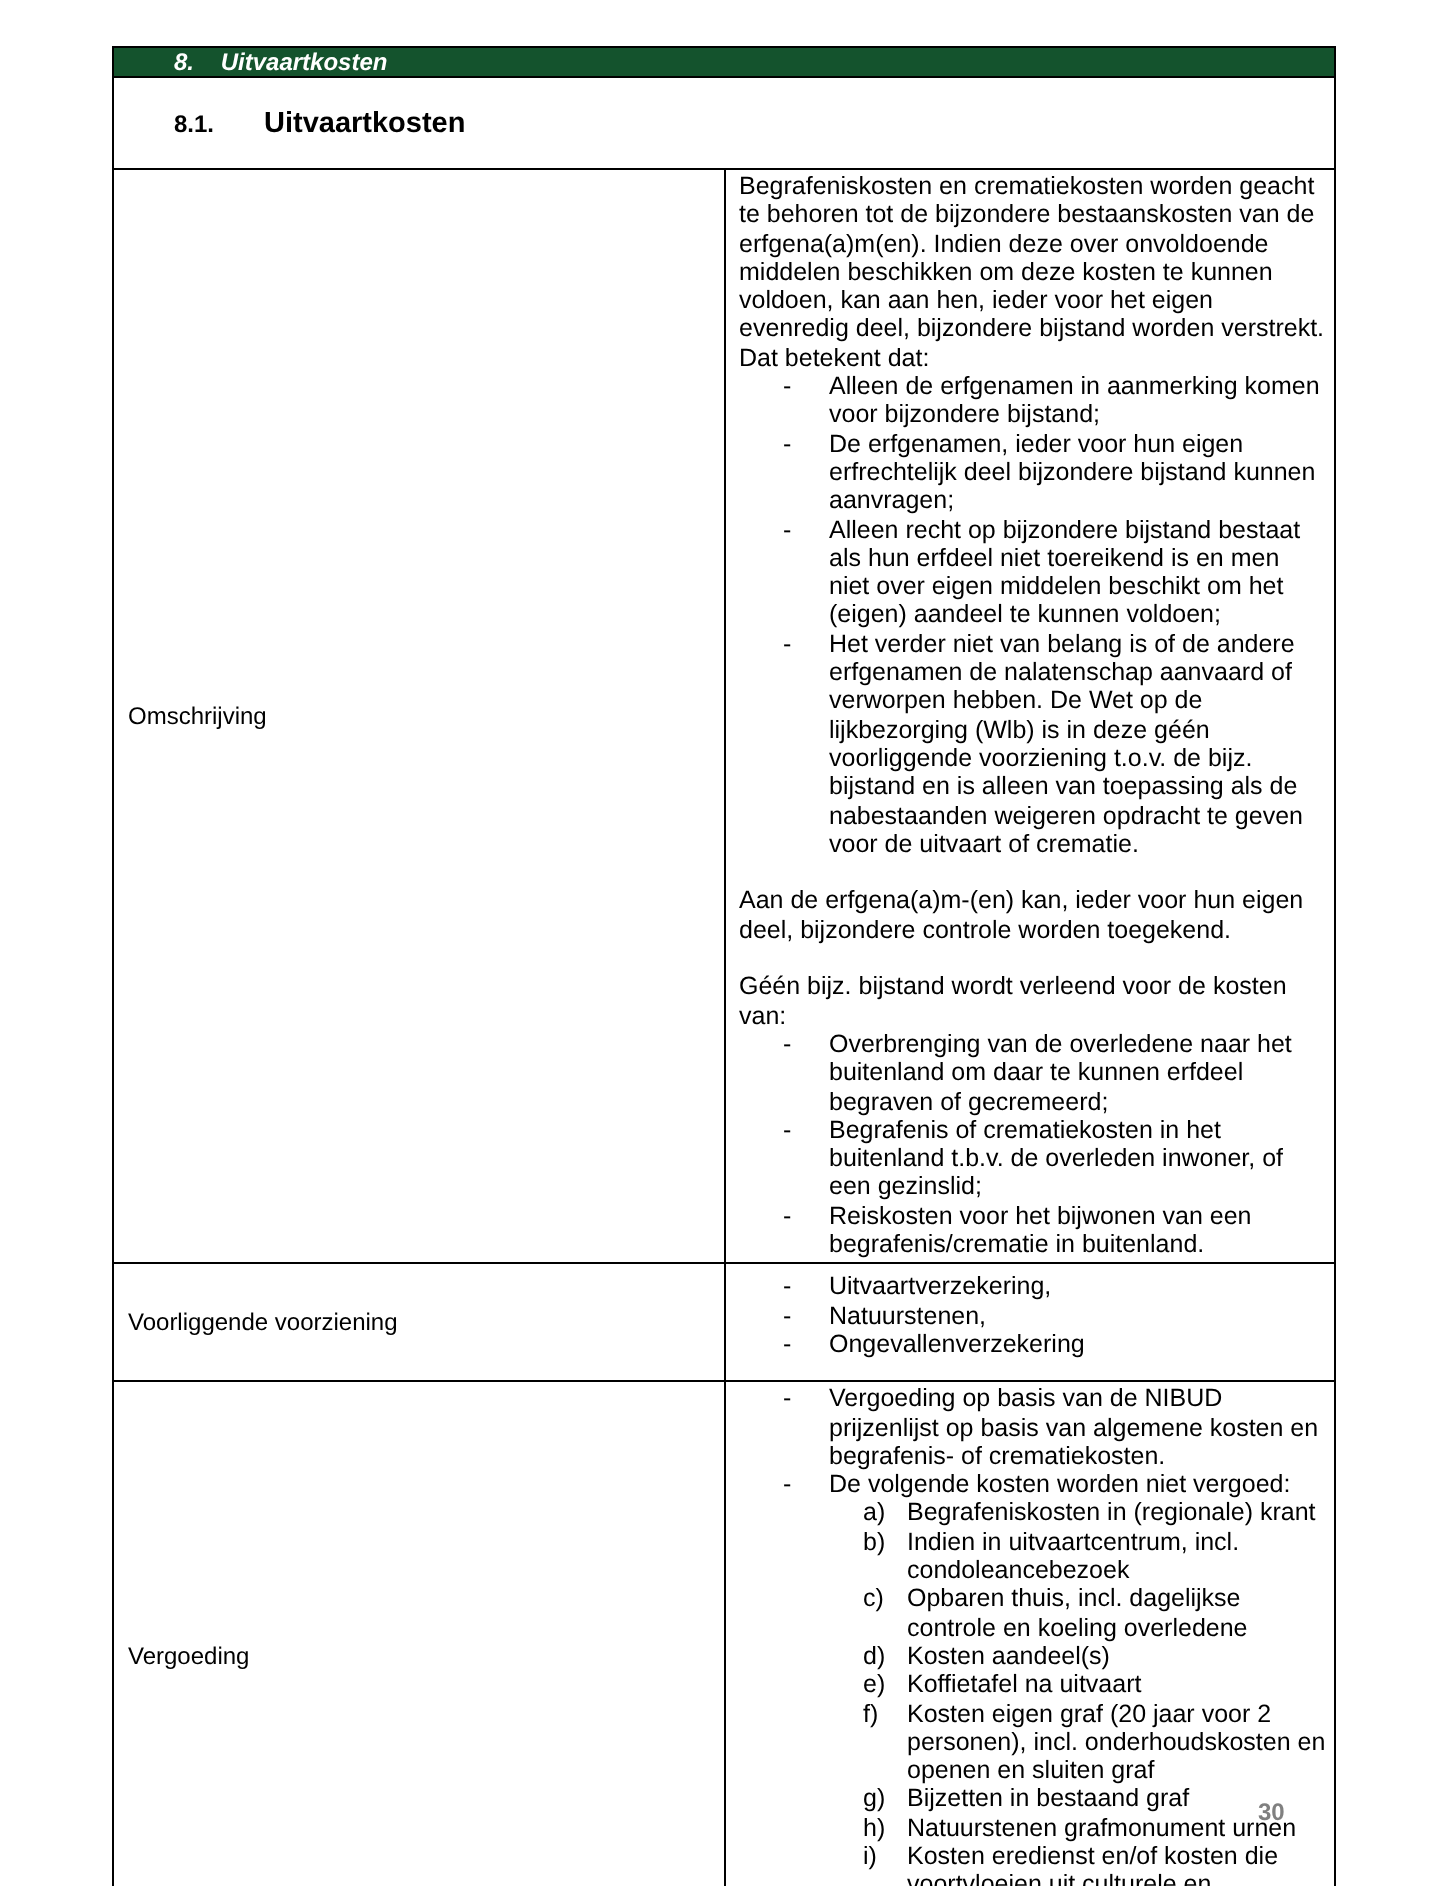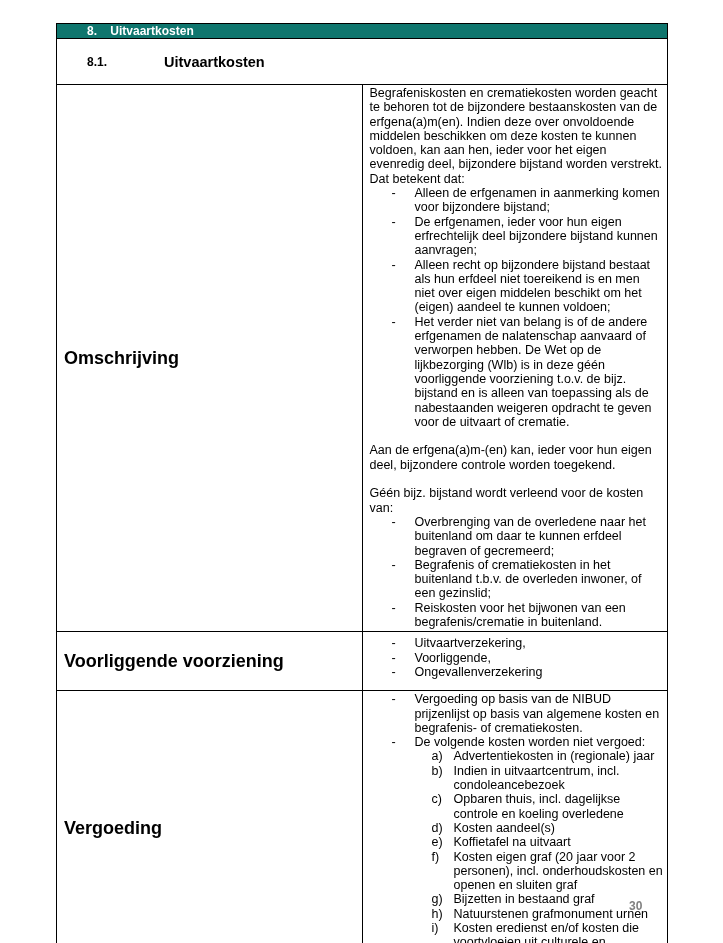--- a/index.html
+++ b/index.html
@@ -8,43 +8,43 @@
     position: absolute; left: 56px; top: 23px; width: 612px;
     border-collapse: collapse; table-layout: fixed;
   }
   .page-table td { border: 1px solid #000; vertical-align: top; padding: 0; }
   .section-bar {
     background: #26a3a0; color: #fff; font-weight: bold; font-size: 12px;
     height: 14px; line-height: 14px; padding-left: 30px !important;
   }
   .section-bar .num { display: inline-block; width: 20px; }
   .sub-head { height: 45px; }
-  .sub-head .wrap { display: flex; align-items: center; height: 45px; padding-left: 30px; gap: 32px; }
+  .sub-head .wrap { display: flex; align-items: center; height: 45px; padding-left: 30px; }
   .sub-head .num { font-weight: bold; font-size: 12px; width: 45px; }
   .sub-head .title { font-weight: bold; font-size: 14.5px; }
-  .label-cell { width: 153px; font-weight: bold; font-size: 18px; vertical-align: middle !important; padding-left: 7px !important; line-height: 15px; }
+  .label-cell { width: 153px; font-weight: normal; font-size: 12px; vertical-align: middle !important; padding-left: 7px !important; line-height: 15px; }
   .content-cell { font-size: 12.5px; line-height: 14.3px; padding: 1px 4px 2px 7px !important; }
   .content-cell p { margin: 0; }
   .content-cell .gap { height: 14.3px; }
   ul.dash { list-style: none; margin: 0; padding: 0; }
   ul.dash li { position: relative; padding-left: 45px; }
   ul.dash li .mark { position: absolute; left: 22px; top: 0; }
   ol.alpha { list-style: none; margin: 0; padding: 0; }
   ol.alpha li { position: relative; padding-left: 84px; margin-left: -45px; }
   ol.alpha li .mark { position: absolute; left: 62px; top: 0; }
   .pad-top { padding-top: 4px !important; }
   .page-number { position: absolute; left: 629px; top: 899px; font-size: 12px; color: #808080; font-weight: bold; }
 </style>
 </head>
 <body>
 
 <table class="page-table">
   <tbody>
       <tr>
-    <td colspan="2" class="section-bar" style="background: #0f766e;">
+    <td colspan="2" class="section-bar" style="background: #14532d; font-style: italic;">
       <span class="num">8.</span>
       <span>Uitvaartkosten</span>
     </td>
   </tr>
   <tr>
     <td colspan="2" class="sub-head">
       <div class="wrap">
         <span class="num">8.1.</span>
         <span class="title">Uitvaartkosten</span>
       </div>
@@ -71,34 +71,34 @@
         <li><span class="mark">-</span><span>Reiskosten voor het bijwonen van een begrafenis/crematie in buitenland.</span></li>
       </ul>
     </td>
   </tr>
 
   <tr>
     <td class="label-cell">Voorliggende voorziening</td>
     <td class="content-cell pad-top" style="height:52px;">
       <ul class="dash">
         <li><span class="mark">-</span><span>Uitvaartverzekering,</span></li>
-        <li><span class="mark">-</span><span>Voorliggende,</span></li>
+        <li><span class="mark">-</span><span>Natuurstenen,</span></li>
         <li><span class="mark">-</span><span>Ongevallenverzekering</span></li>
       </ul>
     </td>
   </tr>
 
   <tr>
     <td class="label-cell">Vergoeding</td>
     <td class="content-cell">
       <ul class="dash">
         <li><span class="mark">-</span><span>Vergoeding op basis van de NIBUD prijzenlijst op basis van algemene kosten en begrafenis- of crematiekosten.</span></li>
         <li><span class="mark">-</span><span>De volgende kosten worden niet vergoed:</span>
           <ol class="alpha">
-            <li><span class="mark">a)</span><span>Advertentiekosten in (regionale) jaar</span></li>
+            <li><span class="mark">a)</span><span>Begrafeniskosten in (regionale) krant</span></li>
             <li><span class="mark">b)</span><span>Indien in uitvaartcentrum, incl. condoleancebezoek</span></li>
             <li><span class="mark">c)</span><span>Opbaren thuis, incl. dagelijkse controle en koeling overledene</span></li>
             <li><span class="mark">d)</span><span>Kosten aandeel(s)</span></li>
             <li><span class="mark">e)</span><span>Koffietafel na uitvaart</span></li>
             <li style="white-space:pre-wrap;"><span class="mark">f)</span><span>Kosten eigen graf (20 jaar voor 2 personen), incl. onderhoudskosten en   openen en sluiten graf</span></li>
             <li><span class="mark">g)</span><span>Bijzetten in bestaand graf</span></li>
             <li><span class="mark">h)</span><span>Natuurstenen grafmonument urnen</span></li>
             <li style="white-space:pre-wrap;"><span class="mark">i)</span><span>Kosten eredienst en/of kosten die voortvloeien uit culturele en Religieuze   achtergrond</span></li>
           </ol>
         </li>

